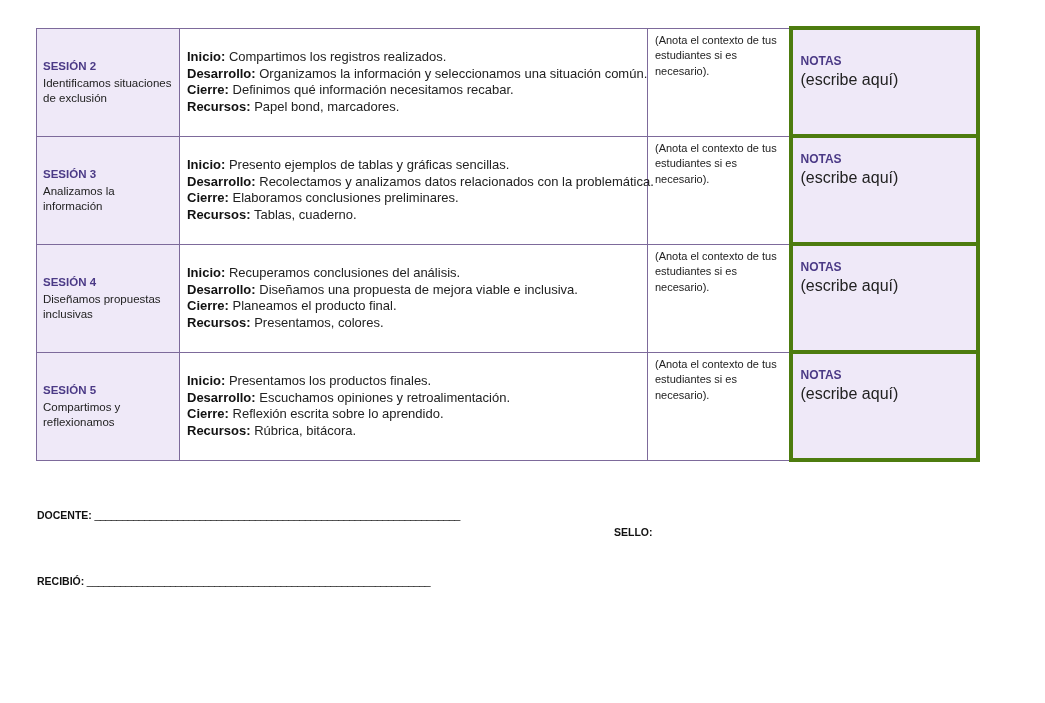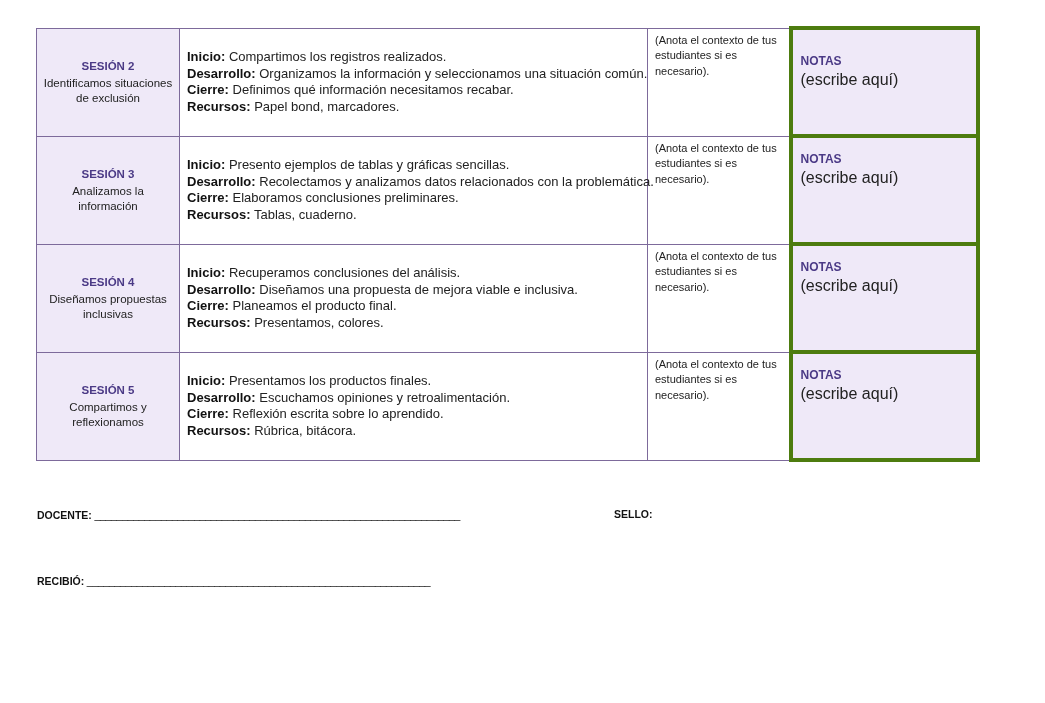--- a/index.html
+++ b/index.html
@@ -30,21 +30,21 @@
       height: 108px;
       box-sizing: border-box;
     }
     .col-session { width: 143px; }
     .col-activities { width: 468px; }
     .col-context { width: 143px; }
     .col-notes { width: 187px; }
 
     td.session-cell {
       background: #efe9f8;
-      text-align: center;
+      text-align: left;
       vertical-align: middle;
       padding: 4px 6px;
     }
     .session-title {
       display: block;
       font-weight: bold;
       color: #4b3a86;
       font-size: 11.5px;
       line-height: 15px;
       margin-bottom: 2px;
@@ -105,21 +105,21 @@
       font-weight: bold;
       color: #111;
       white-space: nowrap;
     }
     .sig .line {
       font-weight: normal;
       letter-spacing: -0.3px;
       text-align: center;
     }
     #sig-docente { left: 37px; top: 509px; }
-    #sig-sello { left: 614px; top: 508px; }
+    #sig-sello { left: 614px; top: 526px; }
     #sig-recibio { left: 37px; top: 575px; }
   </style>
 </head>
 <body>
 
 <table class="plan-table">
   <colgroup>
     <col class="col-session">
     <col class="col-activities">
     <col class="col-context">

